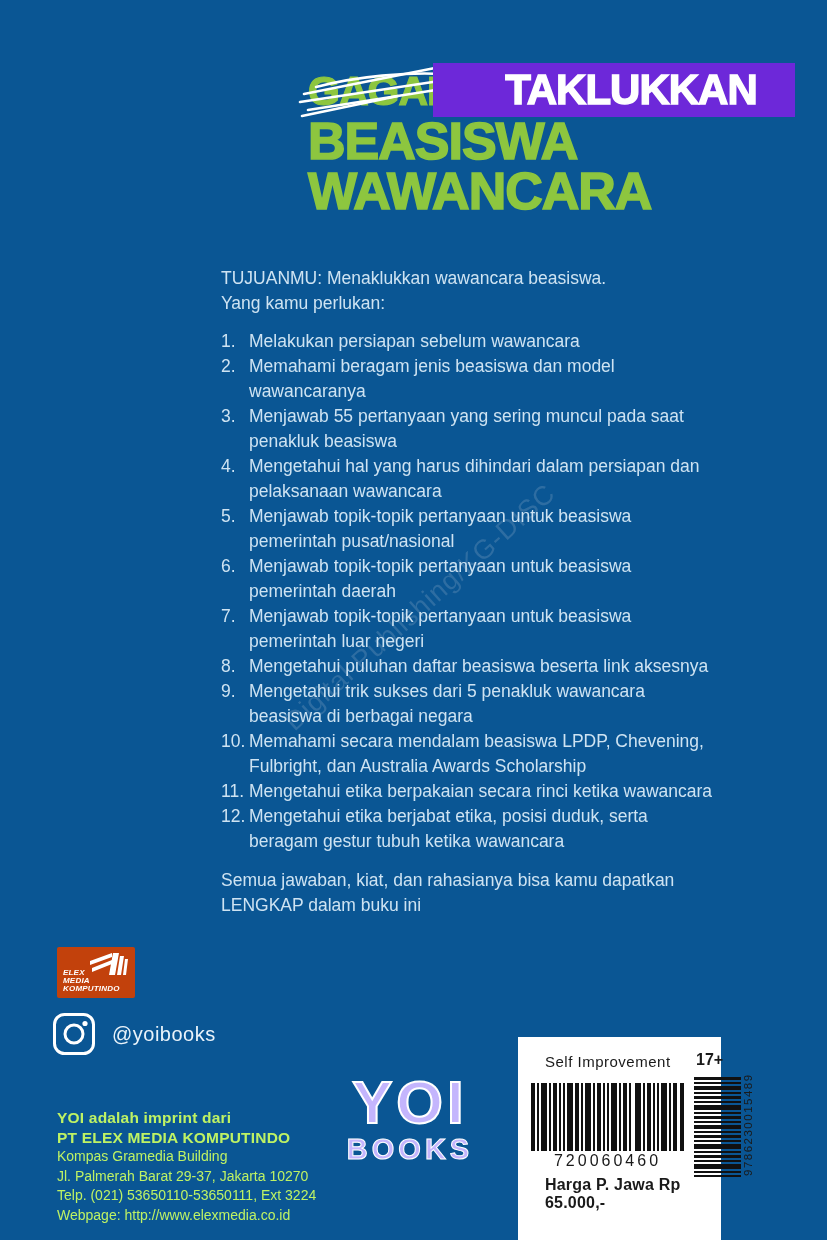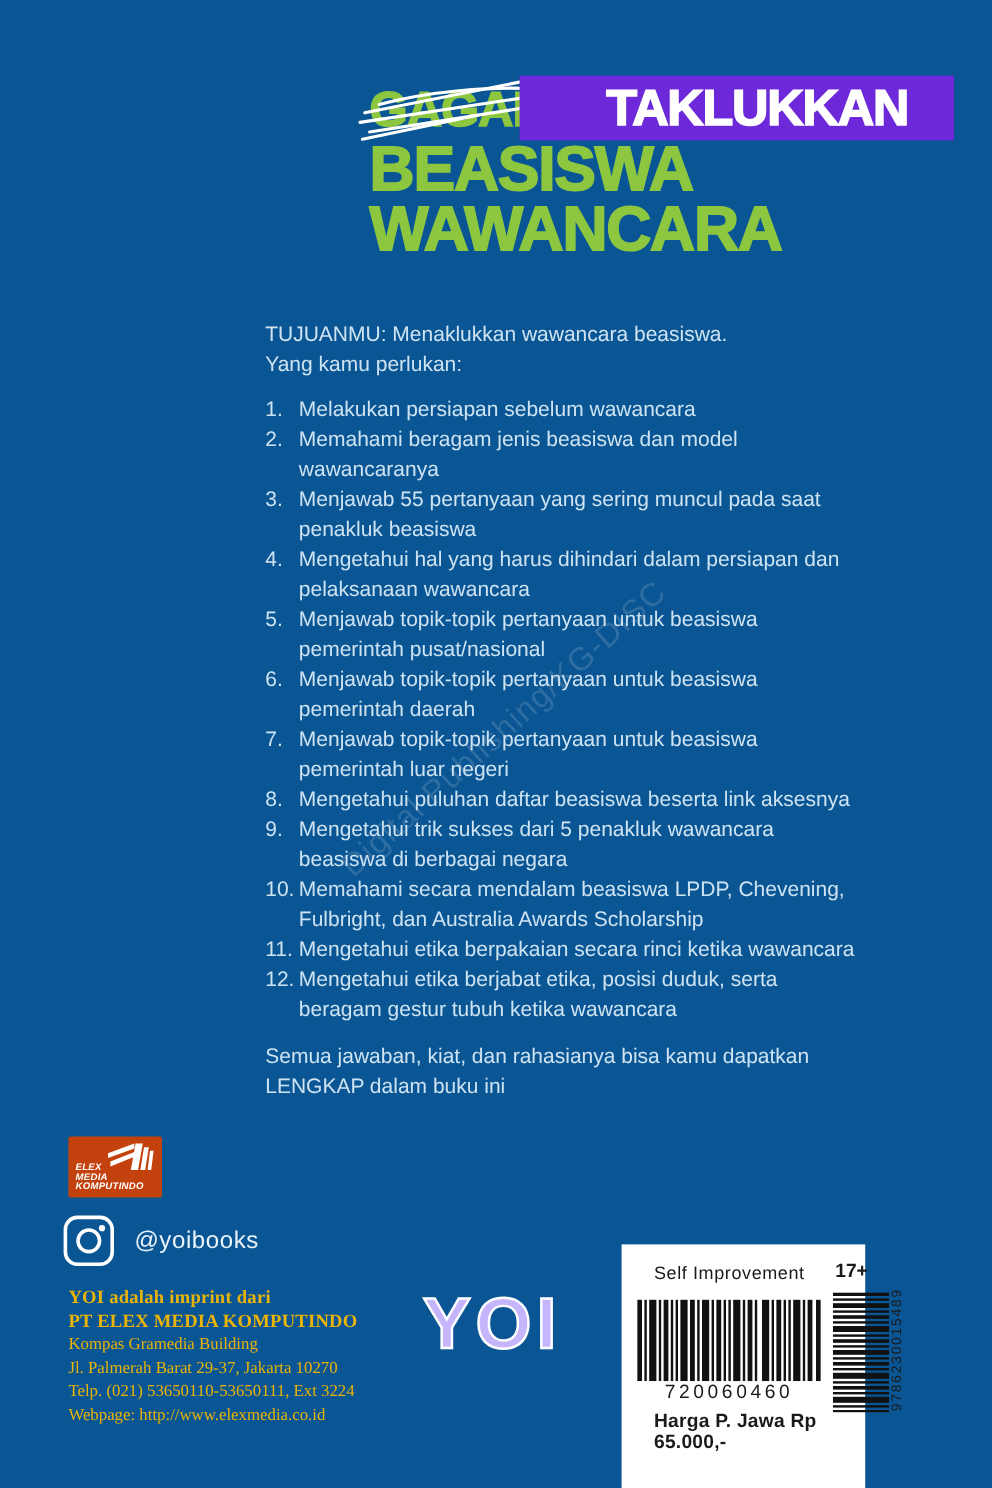--- a/index.html
+++ b/index.html
@@ -54,22 +54,22 @@
     background:#c2410c;border-radius:2px;
   }
   .elex-text{
     position:absolute;left:6px;bottom:5px;color:#fff;font-weight:700;
     font-size:8px;line-height:8px;letter-spacing:0.2px;font-style:italic;
   }
   .elex-glyph{position:absolute;right:5px;top:4px;}
   .ig-row{position:absolute;left:52px;top:1012px;display:flex;align-items:center;}
   .ig-handle{color:#EAF3FA;font-size:20px;margin-left:16px;letter-spacing:0.5px;}
   .imprint{
-    position:absolute;left:57px;top:1072px;color:#eab308;
-    font-size:14px;line-height:19.5px;font-family:Liberation Serif, serif;
+    position:absolute;left:57px;top:1108px;color:#bef264;
+    font-size:14px;line-height:19.5px;
   }
   .imprint .big{font-size:15.5px;font-weight:700;letter-spacing:0.2px;}
   
   .yoi-logo{position:absolute;left:340px;top:1072px;width:140px;text-align:center;color:#c4b5fd;}
   .yoi-main{
     font-size:60px;font-weight:700;letter-spacing:4px;line-height:62px;
     -webkit-text-stroke:2px #fff;
   }
   .yoi-sub{
     font-size:29px;font-weight:700;letter-spacing:4px;line-height:30px;
@@ -248,20 +248,21 @@
     <div class="big">YOI adalah imprint dari</div>
     <div class="big">PT ELEX MEDIA KOMPUTINDO</div>
     <div>Kompas Gramedia Building</div>
     <div>Jl. Palmerah Barat 29-37, Jakarta 10270</div>
     <div>Telp. (021) 53650110-53650111, Ext 3224</div>
     <div>Webpage: http://www.elexmedia.co.id</div>
   </div>
 
   <div class="yoi-logo">
     <div class="yoi-main">YOI</div>
+    <div class="yoi-sub">BOOKS</div>
   </div>
 
   <div class="barcode-box">
     <span class="bb-category">Self Improvement</span>
     <span class="bb-age">17+</span>
 
     <svg class="bb-hbar" width="153" height="68" viewBox="0 0 153 68">
       <g fill="#111111">
         <rect x="0" y="0" width="4" height="68"></rect>
           <rect x="6" y="0" width="2" height="68"></rect>

